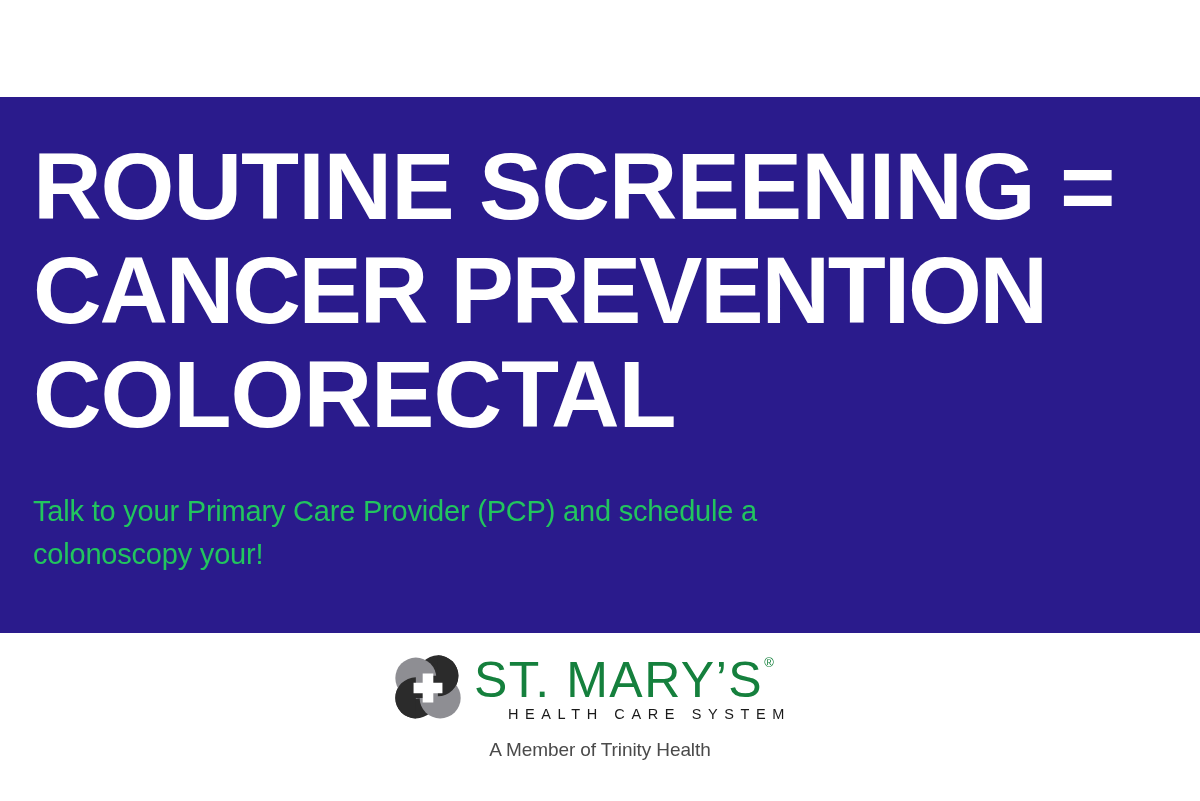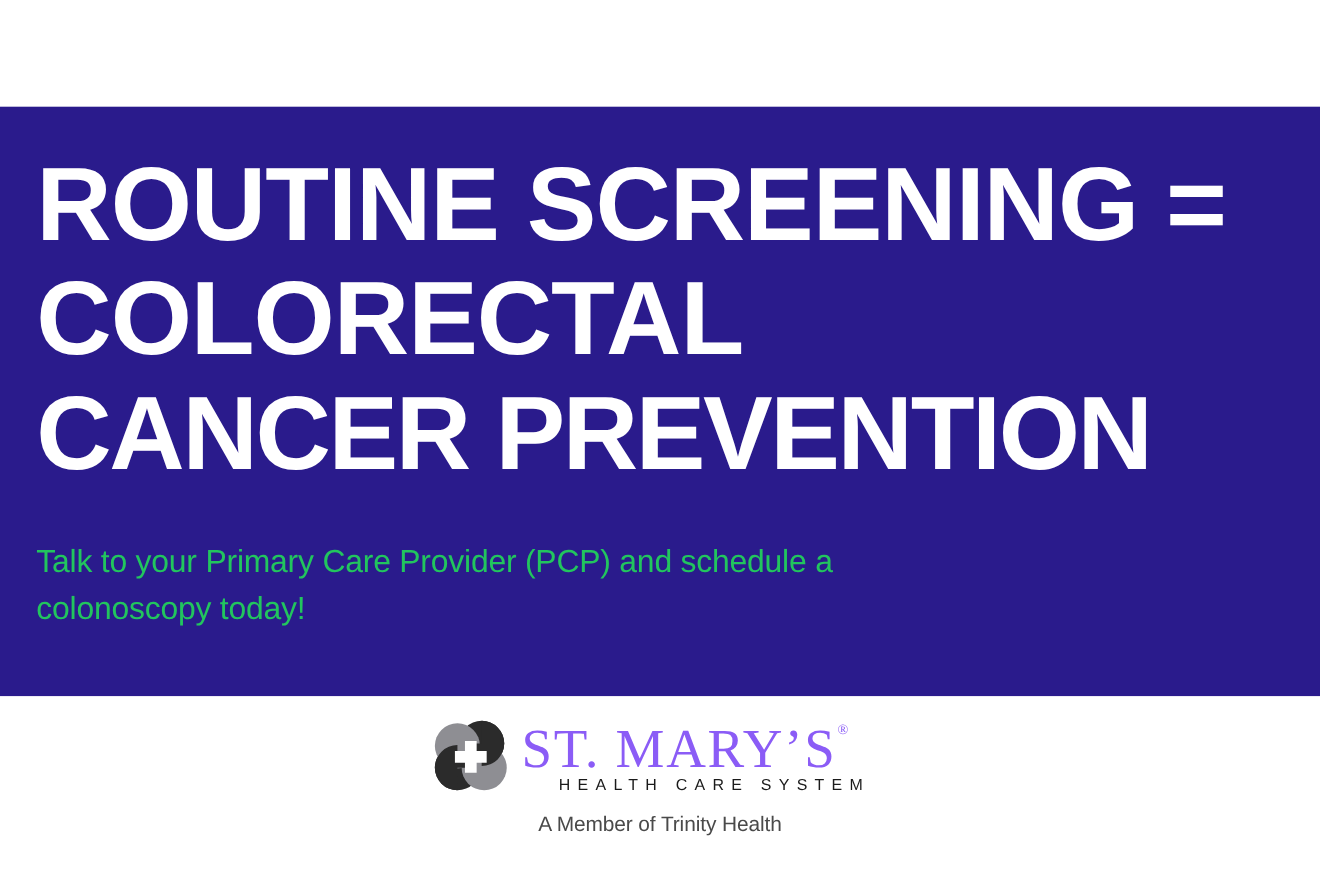--- a/index.html
+++ b/index.html
@@ -108,24 +108,24 @@
     margin-right: 8px;
   }
 
   .logo-text-block {
     text-align: left;
     position: relative;
     top: 1px;
   }
 
   .wordmark {
-    font-family: Liberation Serif, serif;
+    font-family: Liberation Sans, sans-serif;
     font-size: 50px;
     font-weight: 400;
-    color: #8b5cf6;
+    color: #15803d;
     letter-spacing: 1.5px;
     line-height: 1;
     white-space: nowrap;
     position: relative;
   }
   .wordmark .reg {
     font-size: 13px;
     vertical-align: super;
     position: relative;
     top: -12px;
@@ -159,28 +159,28 @@
 </head>
 <body>
 
 <div class="poster">
 
   <div class="banner">
 
     <div class="headline-block">
       <h1 class="headline">
         <span class="headline-line line-1">ROUTINE SCREENING =</span>
+        <span class="headline-line line-3">CANCER PREVENTION</span>
         <span class="headline-line line-2">COLORECTAL</span>
-        <span class="headline-line line-3">CANCER PREVENTION</span>
       </h1>
     </div>
 
     <div class="subhead">
       <span>Talk to your Primary Care Provider (PCP) and schedule a</span>
-      <span>colonoscopy today!</span>
+      <span>colonoscopy your!</span>
     </div>
 
   </div>
 
   <div class="logo-area">
     <div class="logo-wrap">
 
       <div class="logo-top-row">
 
         <span class="logo-mark">

